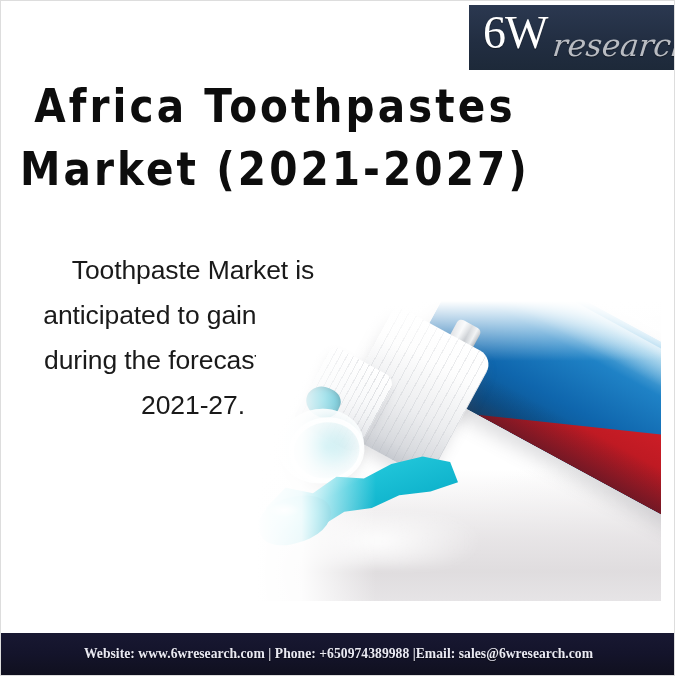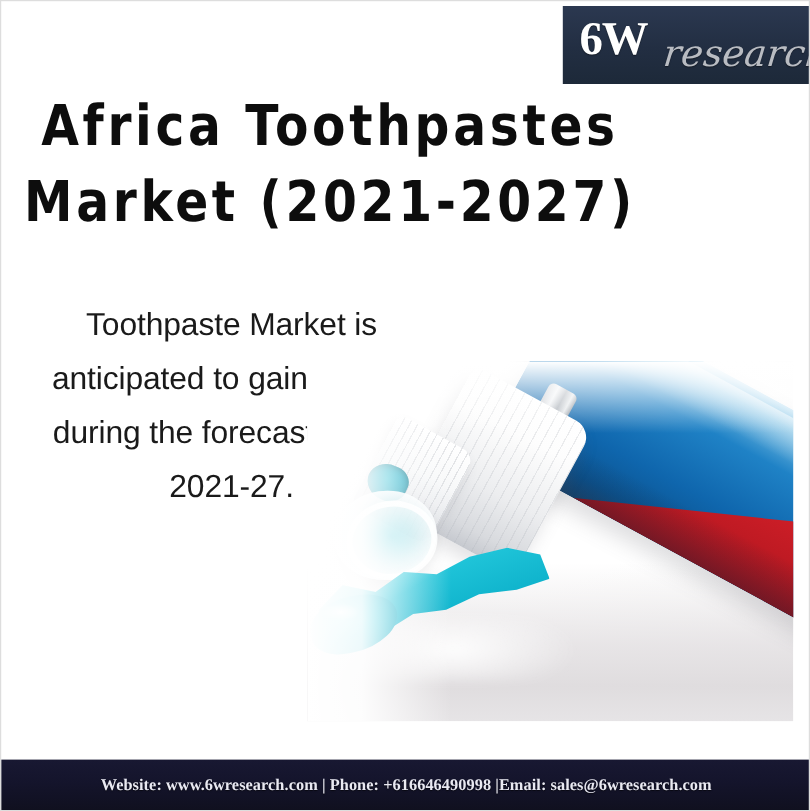--- a/index.html
+++ b/index.html
@@ -19,21 +19,21 @@
 
   
   #logo-box{
     position:absolute;left:468px;top:4px;width:210px;height:65px;
     background:linear-gradient(180deg,#2b3850 0%,#222e42 55%,#1d2939 100%);
     overflow:hidden;
   }
   #logo-6w{
     position:absolute;left:14px;top:-3px;
     font-family:"Liberation Serif","DejaVu Serif",serif;
-    font-weight:700;font-size:39px;color:#ffffff;
+    font-weight:400;font-size:46px;color:#ffffff;
     letter-spacing:-1px;line-height:62px;
     text-shadow:0 1px 1px rgba(0,0,0,.45);
   }
   #logo-research{
     position:absolute;left:84px;top:20px;
     font-family:"DejaVu Serif","Liberation Serif",serif;
     font-style:italic;font-weight:400;font-size:31px;
     color:#b9bcc2;letter-spacing:0px;line-height:40px;
     transform:skewX(-6deg);
     text-shadow:0 1px 1px rgba(0,0,0,.4);
@@ -290,16 +290,16 @@
     <div class="gel"></div>
     <div class="gel-hi"></div>
     <div class="gel-blob"></div>
     <div class="gel-blob-hi"></div>
 
     <div class="photo-fade-left"></div>
     <div class="photo-fade-top"></div>
   </div>
 
   <div id="footer">
-    <span id="footer-text">Website: www.6wresearch.com | Phone: +616646490998 |Email: sales@6wresearch.com</span>
+    <span id="footer-text">Website: www.6wresearch.com | Phone: +650974389988 |Email: sales@6wresearch.com</span>
   </div>
 
 </div>
 
 </body></html>

